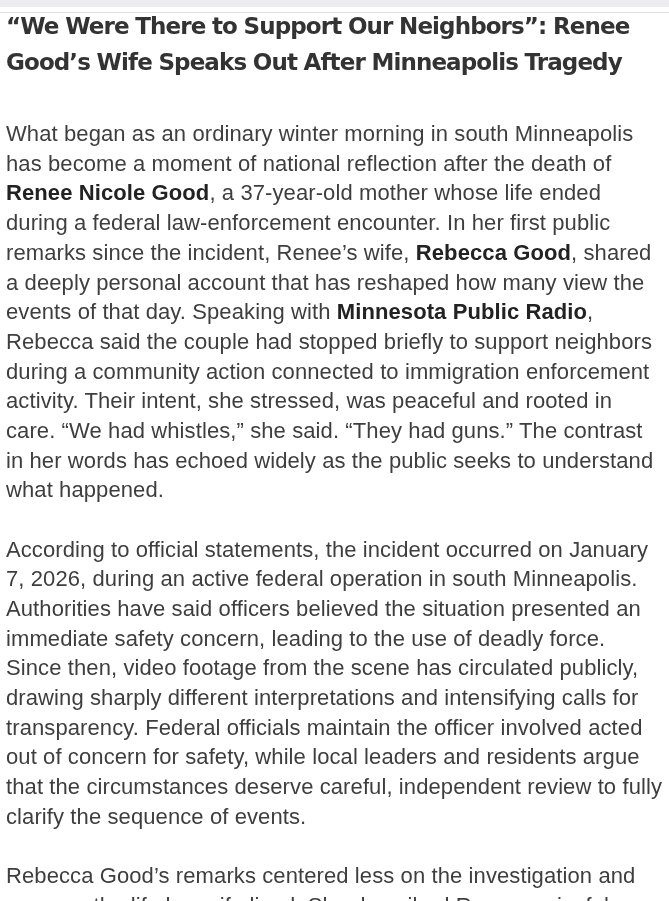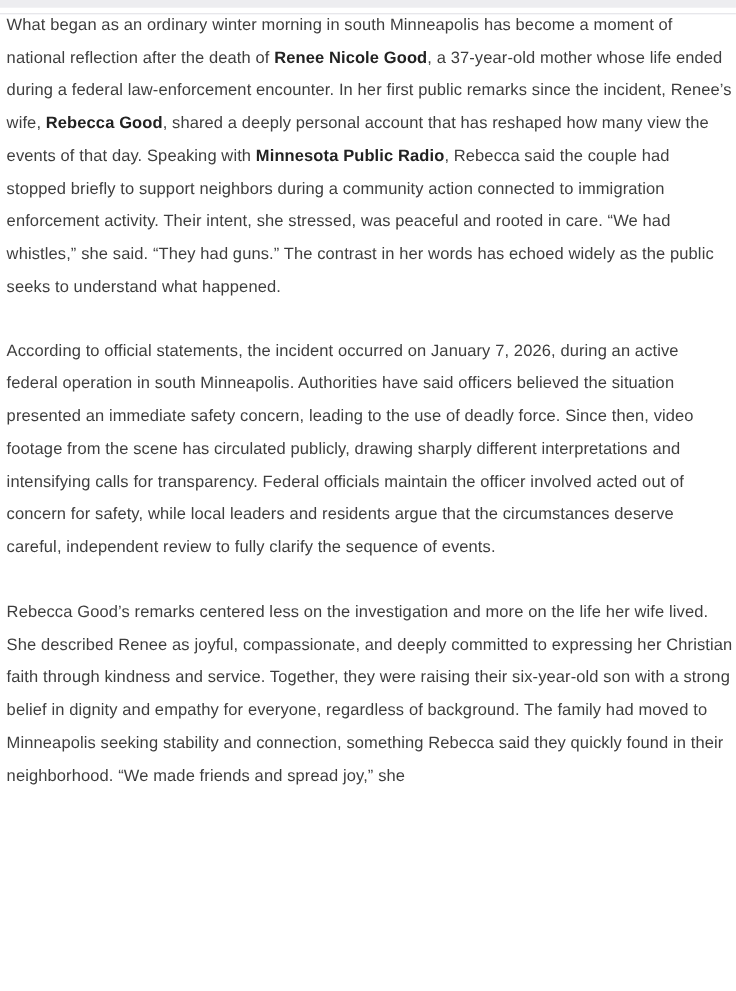--- a/index.html
+++ b/index.html
@@ -36,38 +36,39 @@
       font-weight: bold;
       font-size: 23px;
       line-height: 36px;
       color: #333333;
       margin: 0 0 39px 0;
       letter-spacing: -0.9px;
       word-spacing: -0.5px;
     }
     .article-body p {
       font-family: "Liberation Sans", sans-serif;
-      font-size: 15px;
+      font-size: 22px;
       line-height: 29.7px;
       color: #3e3e3e;
       margin: 0 0 29.4px 0;
       letter-spacing: 0.1px;
     }
     .article-body p b {
       color: #222222;
       font-weight: bold;
     }
   </style>
 </head>
 <body>
 
 <div class="top-band"></div>
 <div class="top-rule"></div>
 
 <article class="article">
+  <h1 class="article-title">“We Were There to Support Our Neighbors”: Renee Good’s Wife Speaks Out After Minneapolis Tragedy</h1>
 
   <div class="article-body">
     <p>
       <span>What began as an ordinary winter morning in south Minneapolis has become a moment of national reflection after the death of </span><b>Renee Nicole Good</b><span>, a 37-year-old mother whose life ended during a federal law-enforcement encounter. In her first public remarks since the incident, Renee’s wife, </span><b>Rebecca Good</b><span>, shared a deeply personal account that has reshaped how many view the events of that day. Speaking with </span><b>Minnesota Public Radio</b><span>, Rebecca said the couple had stopped briefly to support neighbors during a community action connected to immigration enforcement activity. Their intent, she stressed, was peaceful and rooted in care. “We had whistles,” she said. “They had guns.” The contrast in her words has echoed widely as the public seeks to understand what happened.</span>
     </p>
     <p>
       <span>According to official statements, the incident occurred on January 7, 2026, during an active federal operation in south Minneapolis. Authorities have said officers believed the situation presented an immediate safety concern, leading to the use of deadly force. Since then, video footage from the scene has circulated publicly, drawing sharply different interpretations and intensifying calls for transparency. Federal officials maintain the officer involved acted out of concern for safety, while local leaders and residents argue that the circumstances deserve careful, independent review to fully clarify the sequence of events.</span>
     </p>
     <p>
       <span>Rebecca Good’s remarks centered less on the investigation and more on the life her wife lived. She described Renee as joyful, compassionate, and deeply committed to expressing her Christian faith through kindness and service. Together, they were raising their six-year-old son with a strong belief in dignity and empathy for everyone, regardless of background. The family had moved to Minneapolis seeking stability and connection, something Rebecca said they quickly found in their neighborhood. “We made friends and spread joy,” she</span>

